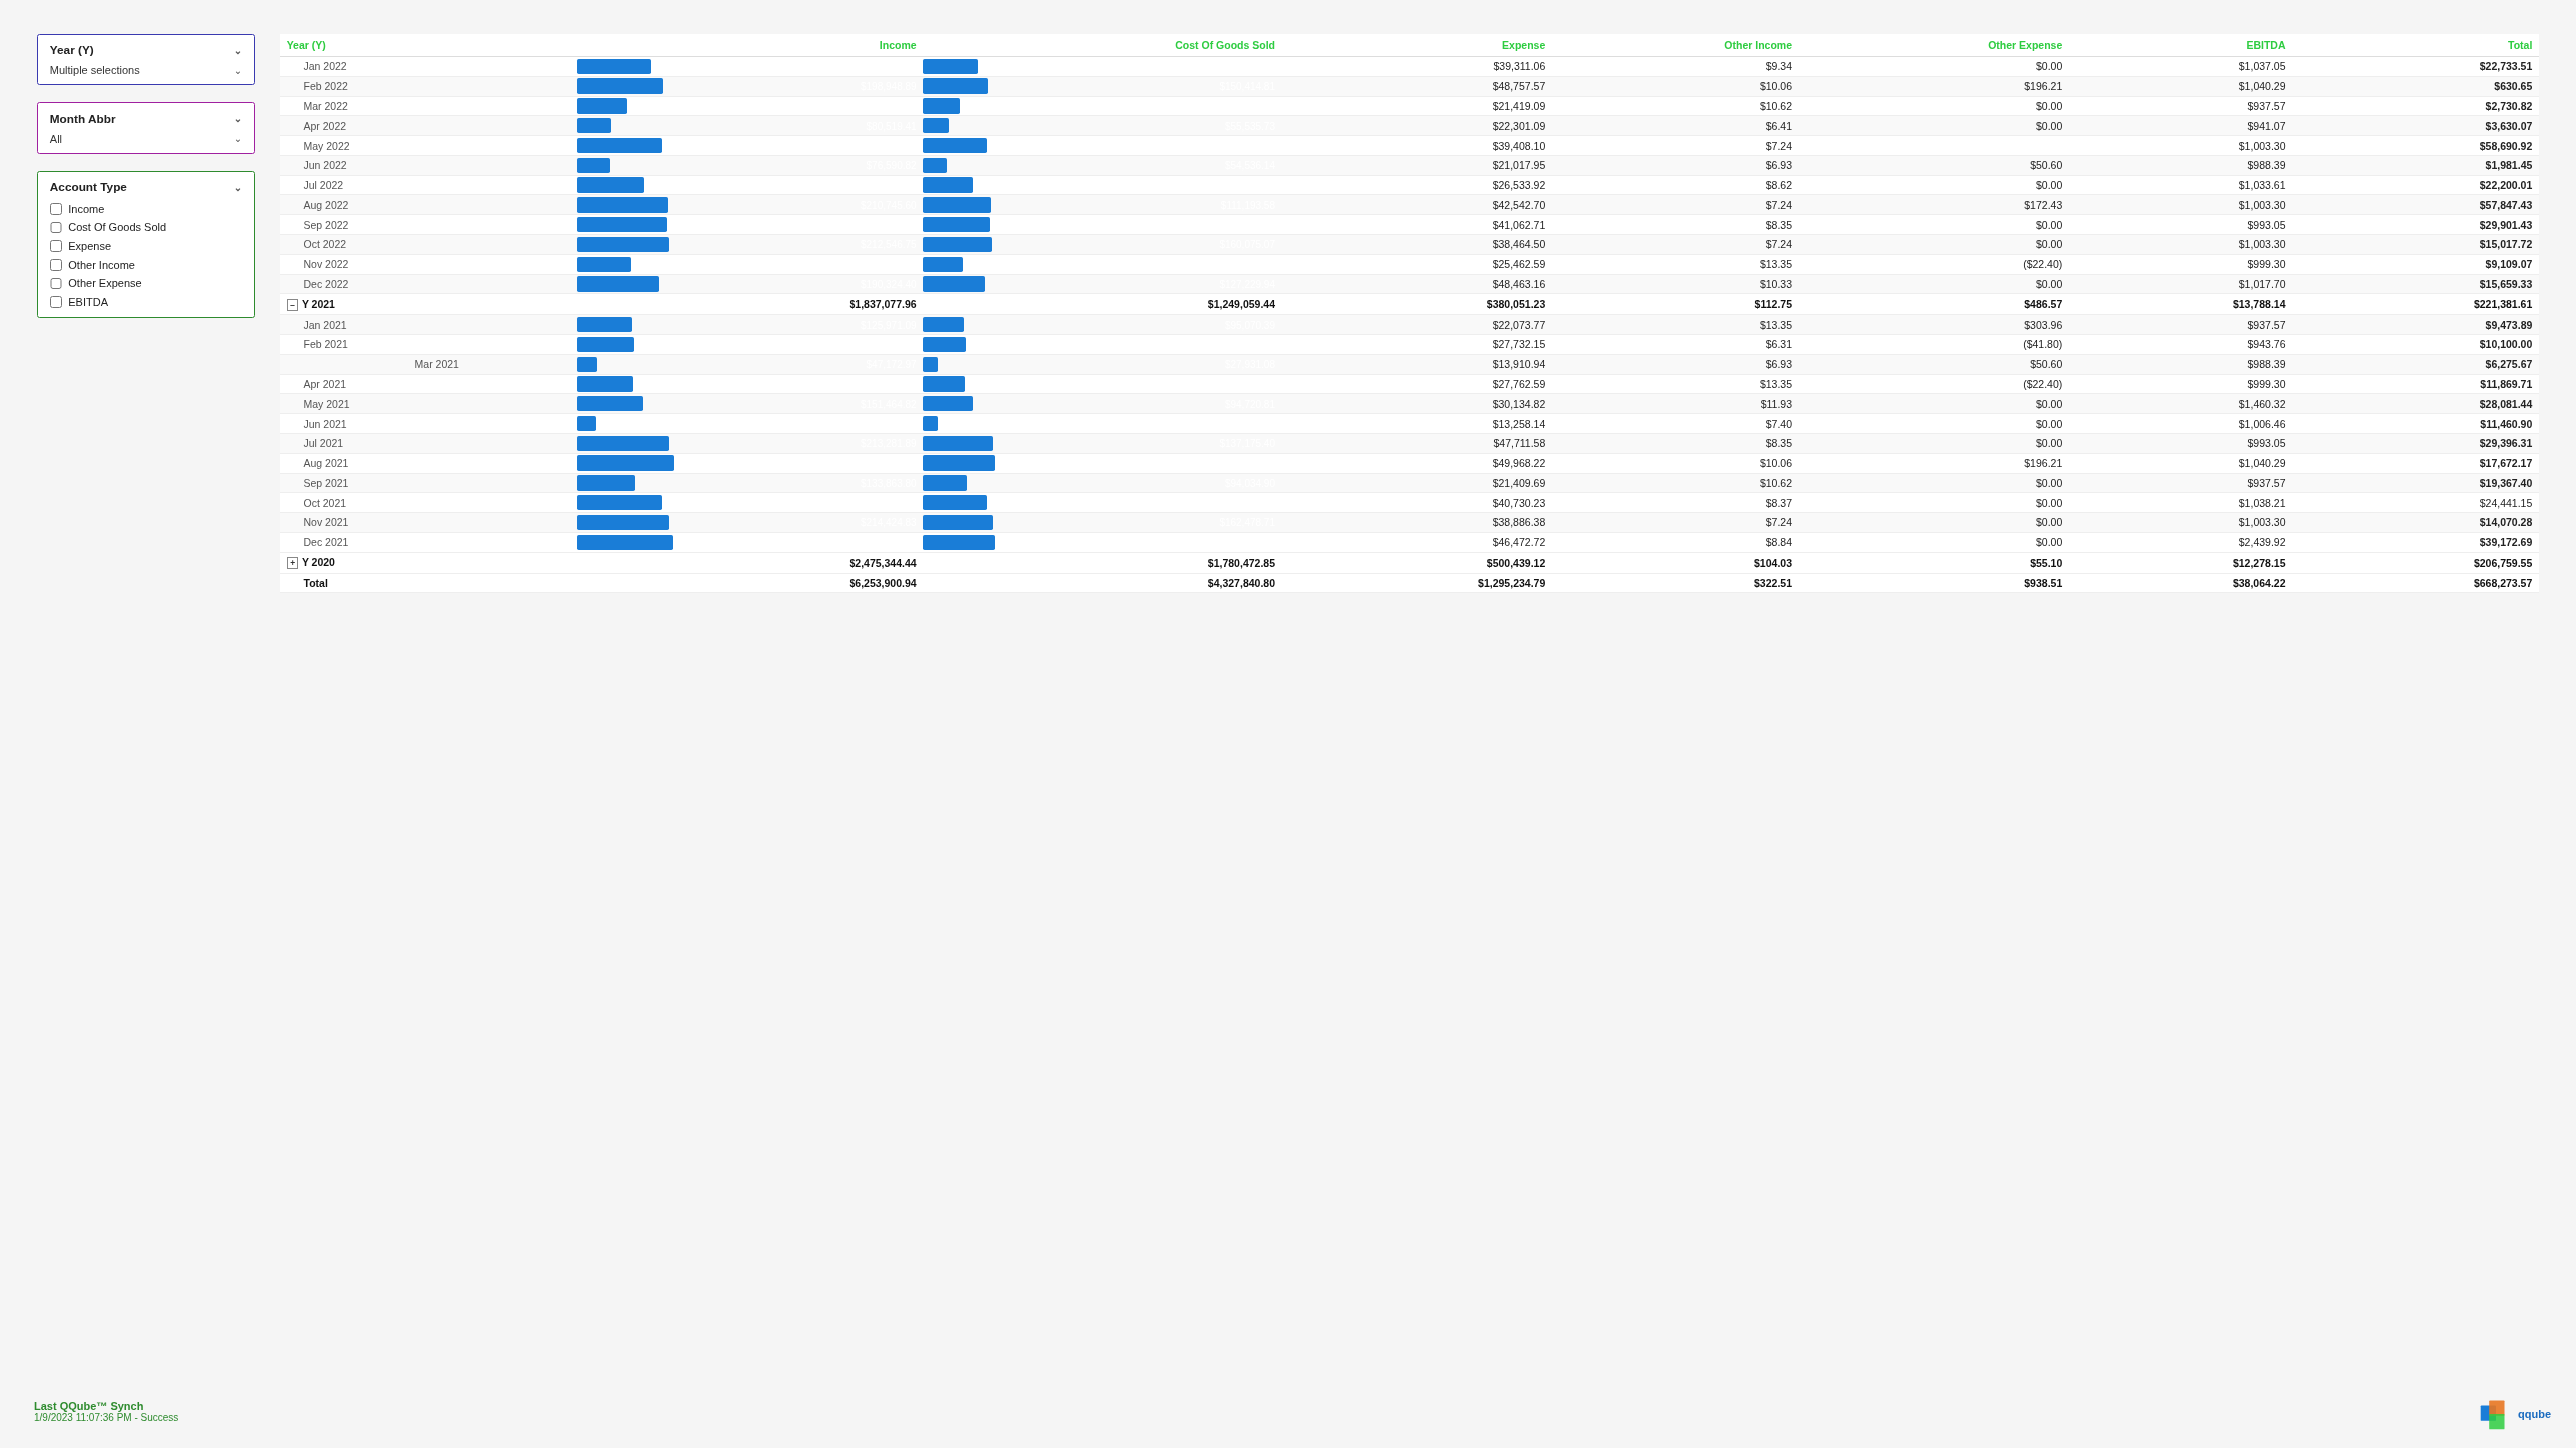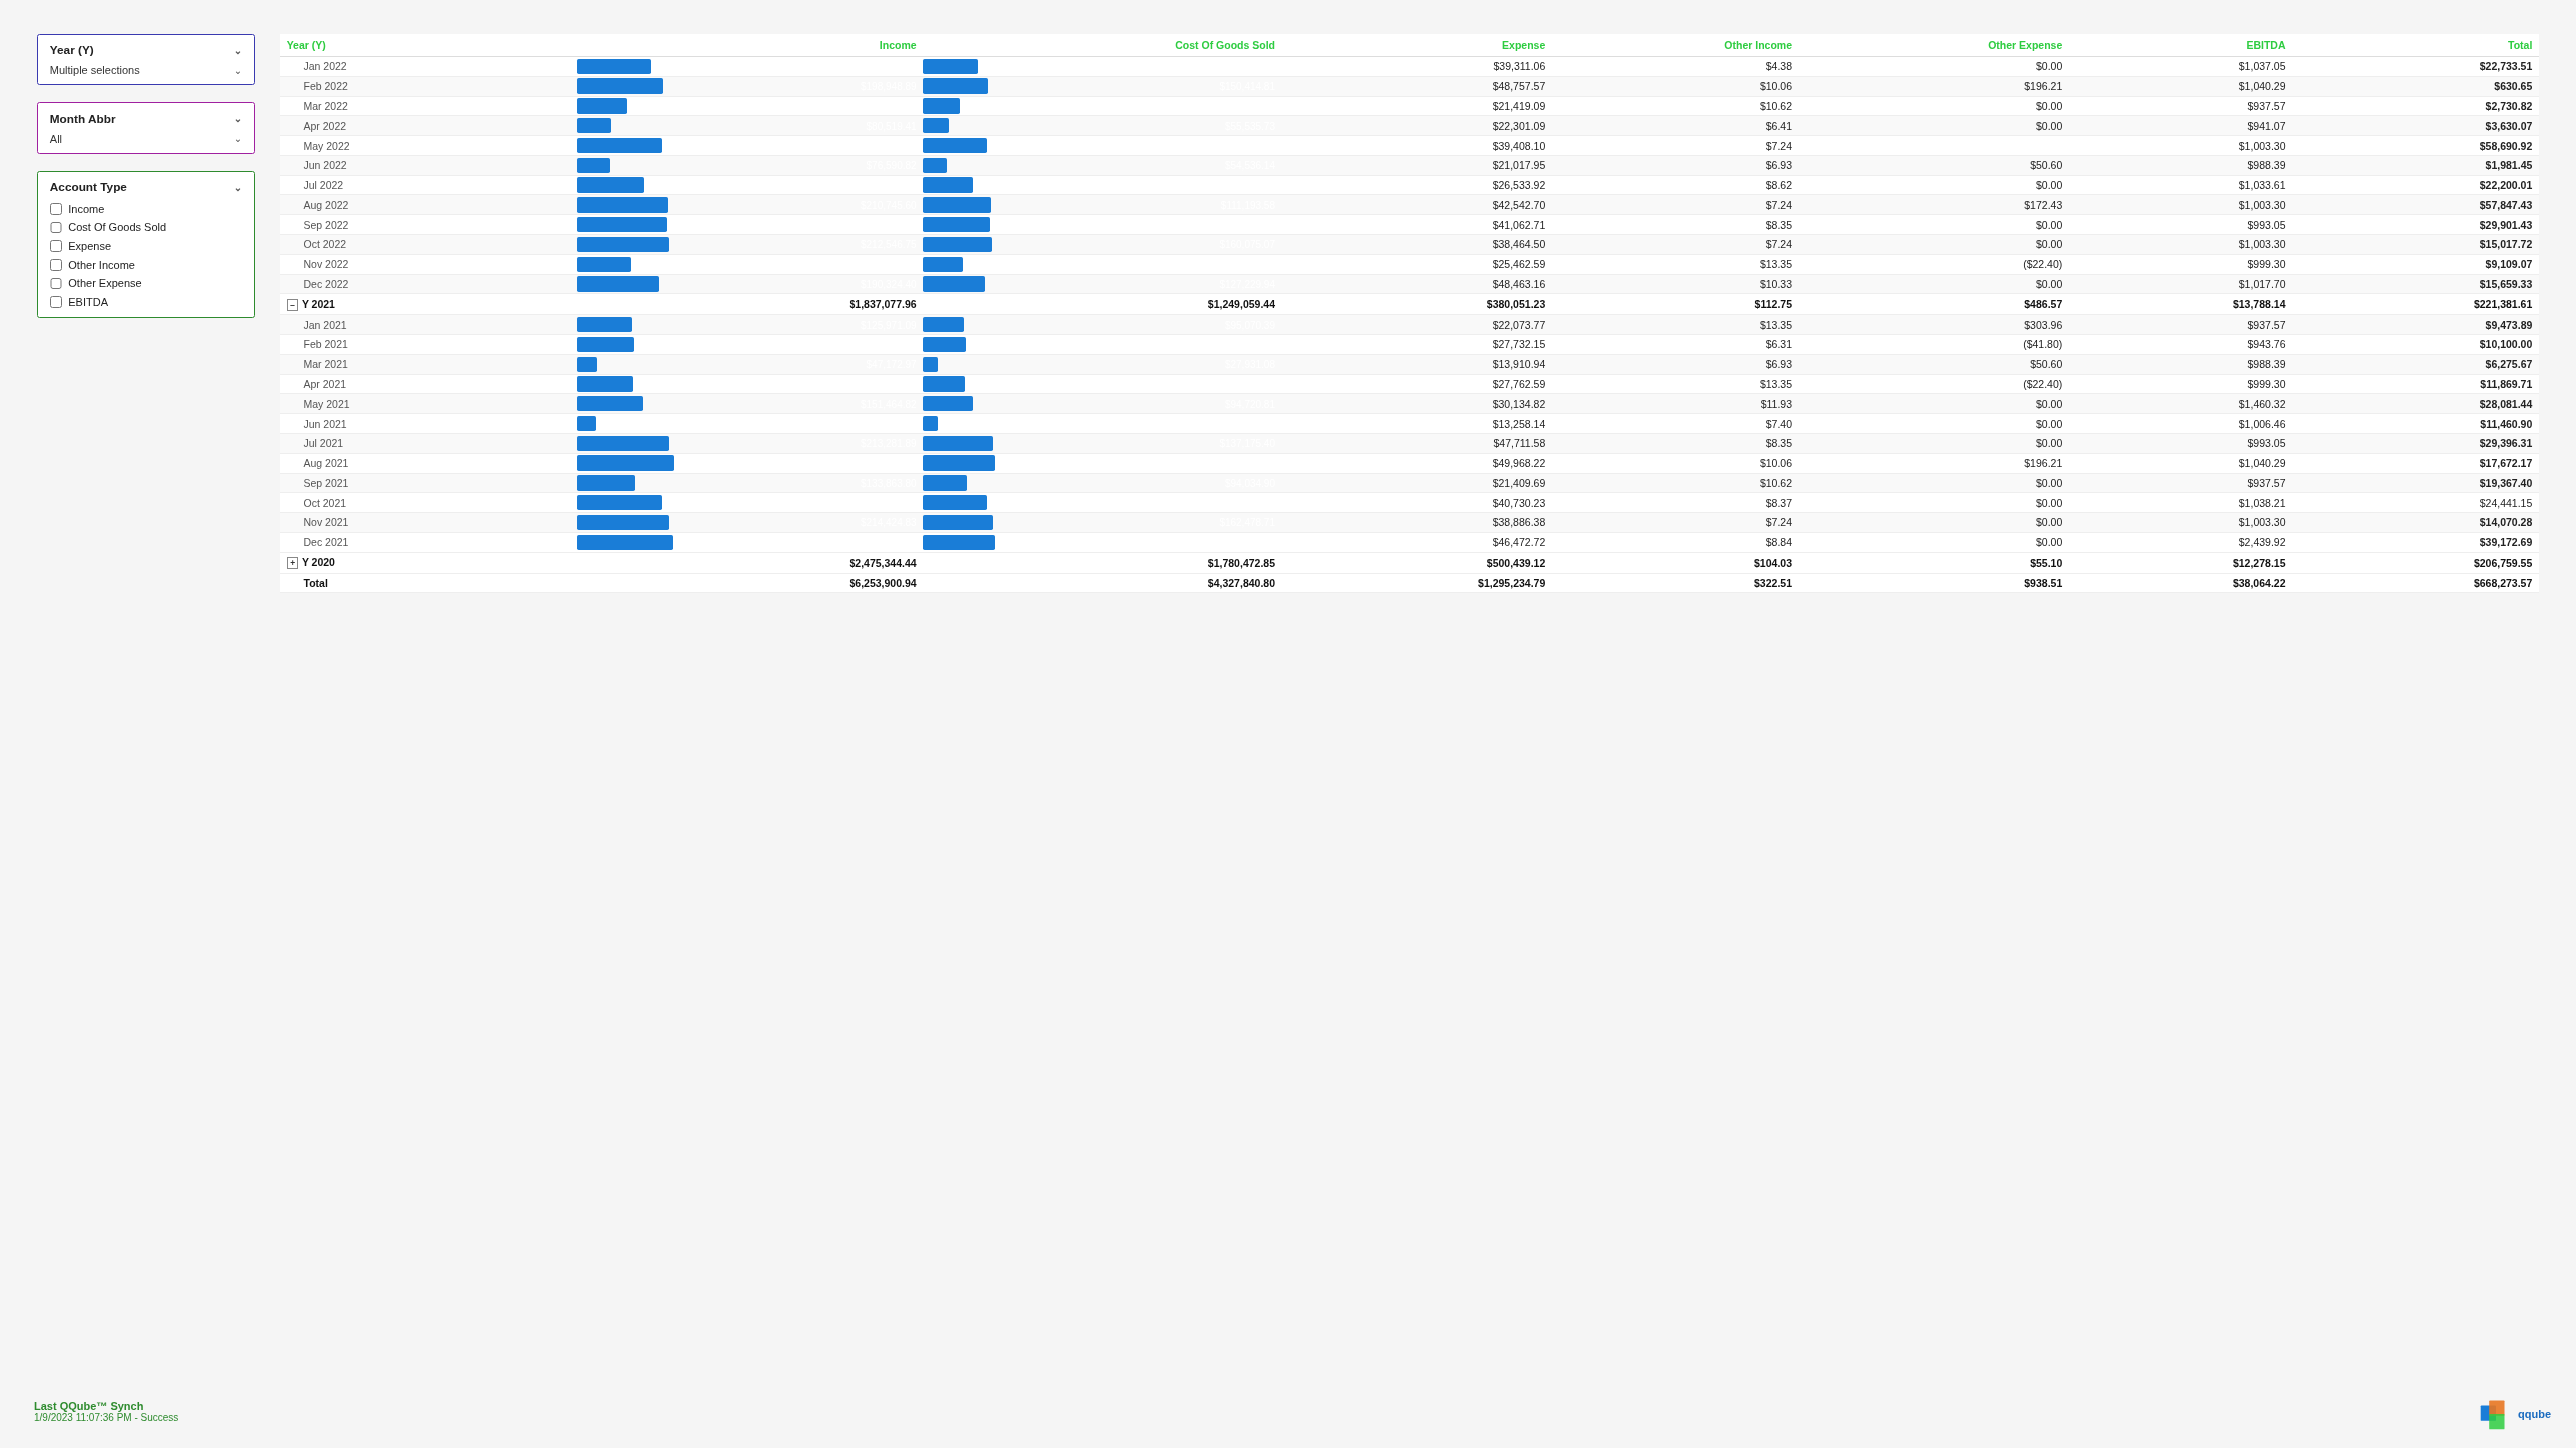--- a/index.html
+++ b/index.html
@@ -287,21 +287,21 @@
           <th class="ebitda-col" style="min-width:76px;">EBITDA</th>
           <th class="total-col" style="min-width:84px;">Total</th>
         </tr>
       </thead>
       <tbody id="table-body">
           <tr class="month-row">
             <td style="padding-left: 23.5px; color: rgb(85, 85, 85);">Jan 2022</td>
             <td class="bar-cell" style="position: relative; padding: 3.4px 6.7px;"><div class="bar-bg" style="width: 74px;"></div><span class="bar-text" style="position: relative; z-index: 1; font-size: 10px;">$170,145.83</span></td>
             <td class="bar-cell" style="position: relative; padding: 3.4px 6.7px;"><div class="bar-bg" style="width: 55px;"></div><span class="bar-text" style="position: relative; z-index: 1; font-size: 10px;">$109,147.65</span></td>
             <td>$39,311.06</td>
-            <td>$4.38</td>
+            <td>$9.34</td>
             <td>$0.00</td>
             <td>$1,037.05</td>
             <td style="font-weight: 700;">$22,733.51</td>
           </tr>
           <tr class="month-row">
             <td style="padding-left: 23.5px; color: rgb(85, 85, 85);">Feb 2022</td>
             <td class="bar-cell" style="position: relative; padding: 3.4px 6.7px;"><div class="bar-bg" style="width: 86px;"></div><span class="bar-text" style="position: relative; z-index: 1; font-size: 10px;">$198,948.89</span></td>
             <td class="bar-cell" style="position: relative; padding: 3.4px 6.7px;"><div class="bar-bg" style="width: 65px;"></div><span class="bar-text" style="position: relative; z-index: 1; font-size: 10px;">$150,414.81</span></td>
             <td>$48,757.57</td>
             <td>$10.06</td>
@@ -433,21 +433,21 @@
             <td style="padding-left: 23.5px; color: rgb(85, 85, 85);">Feb 2021</td>
             <td class="bar-cell" style="position: relative; padding: 3.4px 6.7px;"><div class="bar-bg" style="width: 57px;"></div><span class="bar-text" style="position: relative; z-index: 1; font-size: 10px;">$132,932.56</span></td>
             <td class="bar-cell" style="position: relative; padding: 3.4px 6.7px;"><div class="bar-bg" style="width: 43px;"></div><span class="bar-text" style="position: relative; z-index: 1; font-size: 10px;">$96,092.28</span></td>
             <td>$27,732.15</td>
             <td>$6.31</td>
             <td>($41.80)</td>
             <td>$943.76</td>
             <td style="font-weight: 700;">$10,100.00</td>
           </tr>
           <tr class="month-row">
-            <td style="padding-left: 23.5px; color: rgb(85, 85, 85);">Mar 2021</td>
+            <td style="padding-left: 23.5px; color: rgb(85, 85, 85); text-align: center;">Mar 2021</td>
             <td class="bar-cell" style="position: relative; padding: 3.4px 6.7px;"><div class="bar-bg" style="width: 20px;"></div><span class="bar-text" style="position: relative; z-index: 1; font-size: 10px;">$47,172.97</span></td>
             <td class="bar-cell" style="position: relative; padding: 3.4px 6.7px;"><div class="bar-bg" style="width: 15px;"></div><span class="bar-text" style="position: relative; z-index: 1; font-size: 10px;">$27,931.08</span></td>
             <td>$13,910.94</td>
             <td>$6.93</td>
             <td>$50.60</td>
             <td>$988.39</td>
             <td style="font-weight: 700;">$6,275.67</td>
           </tr>
           <tr class="month-row">
             <td style="padding-left: 23.5px; color: rgb(85, 85, 85);">Apr 2021</td>

